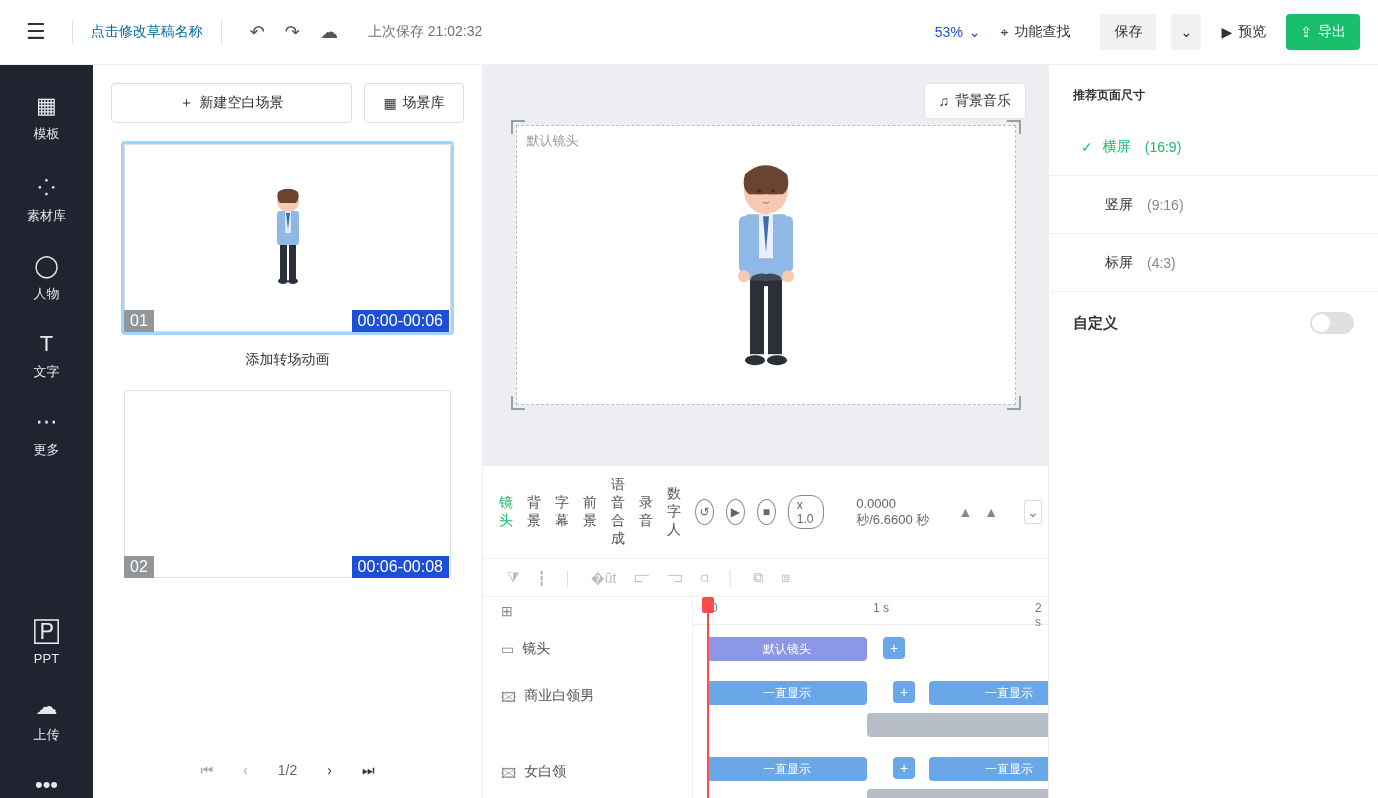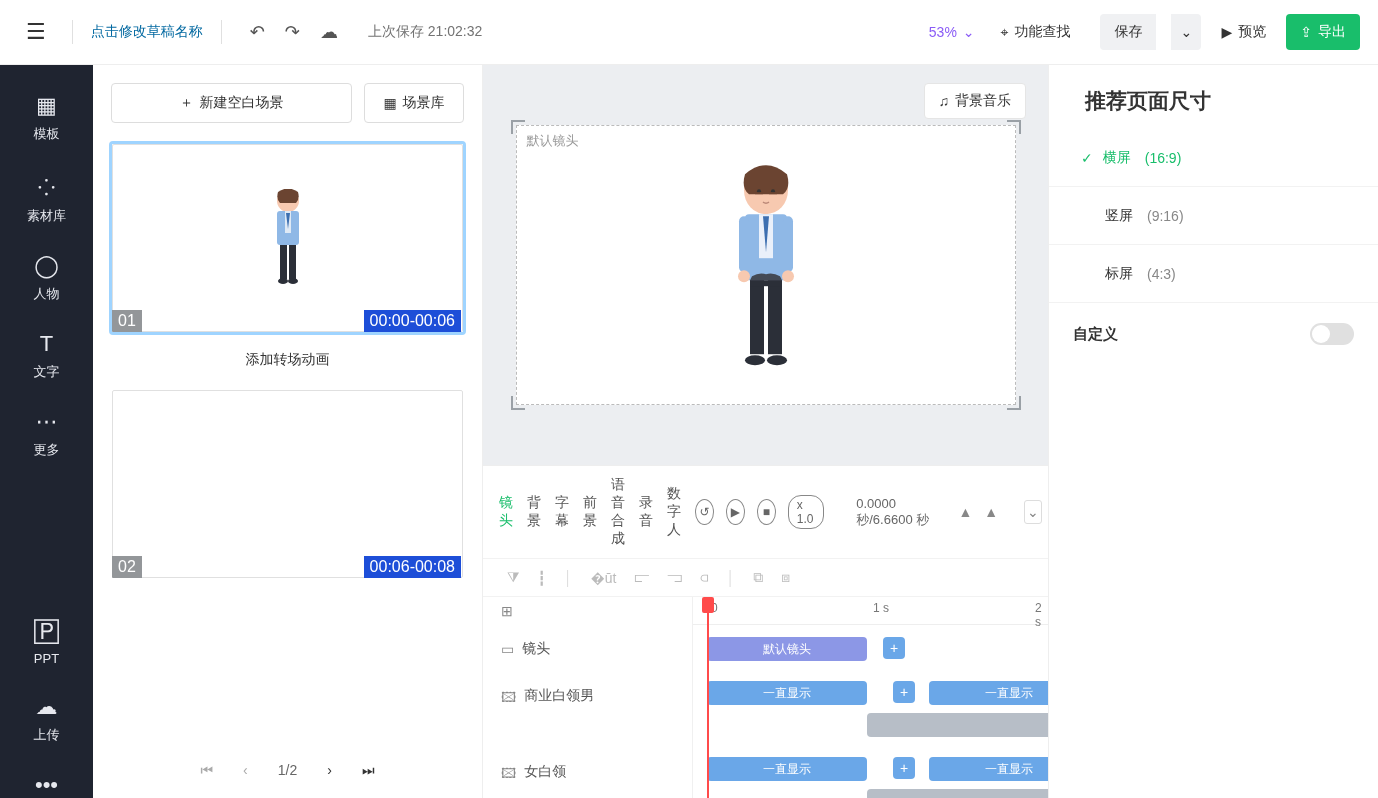--- a/index.html
+++ b/index.html
@@ -5,41 +5,41 @@
 *{box-sizing:border-box;margin:0;padding:0;font-family:-apple-system,"PingFang SC","Microsoft YaHei",sans-serif}
 body{width:1378px;height:798px;overflow:hidden;background:#f7f8fa;display:flex;flex-direction:column;font-size:14px;color:#333}
 
 .topbar{height:65px;display:flex;align-items:center;padding:0 18px;background:#fff;border-bottom:1px solid #eee}
 .hamburger{font-size:22px;color:#333;cursor:pointer;padding:4px 8px}
 .divider{width:1px;height:24px;background:#e0e0e0;margin:0 18px}
 .draft-name{color:#0369a1}
 .tb-icon{font-size:18px;color:#555;padding:6px 10px;cursor:pointer}
 .save-status{color:#737373;margin-left:20px}
 .spacer{flex:1}
-.zoom{display:flex;align-items:center;gap:6px;color:#8b5cf6;cursor:pointer;margin-right:26px}
+.zoom{display:flex;align-items:center;gap:6px;color:#1d4ed8;cursor:pointer;margin-right:20px}
 .feature-find{display:flex;align-items:center;gap:6px;color:#333;cursor:pointer;margin-right:30px}
 .btn{height:36px;padding:0 14px;border-radius:4px;display:inline-flex;align-items:center;gap:6px;cursor:pointer;font-size:14px}
 .btn-gray{background:#f0f1f3;color:#333}
 .btn-split{display:flex;gap:15px;margin-right:6px}
 .btn-split .btn{border-radius:4px 0 0 4px}
 .btn-split .caret{background:#f0f1f3;width:30px;border-radius:0 4px 4px 0;display:flex;align-items:center;justify-content:center;cursor:pointer}
 .btn-preview{background:transparent;color:#333;margin-right:6px}
 .btn-green{background:#19be6b;color:#fff}
 
 .mainrow{flex:1;display:flex;min-height:0}
 
 .leftbar{width:93px;background:#1f2430;color:#e6e8ee;display:flex;flex-direction:column;align-items:center;padding-top:28px;gap:28px}
 .lb-item{display:flex;flex-direction:column;align-items:center;gap:6px;cursor:pointer;color:#e6e8ee;font-size:13px}
 .lb-icon{font-size:22px}
 .lb-spacer{flex:1}
 
 .scenecol{width:390px;background:#fff;border-right:1px solid #eee;display:flex;flex-direction:column}
 .scene-btns{display:flex;gap:12px;padding:18px}
 .sbtn{flex:1;height:40px;border:1px solid #ddd;border-radius:4px;display:flex;align-items:center;justify-content:center;gap:6px;cursor:pointer;color:#333}
-.scenes{flex:1;overflow:auto;padding:0 16px}
+.scenes{flex:1;overflow:auto;padding:0 28px}
 .scene-card{border:3px solid transparent;border-radius:4px;background:#fff;position:relative;margin-bottom:16px;overflow:hidden}
 .scene-card.active{border-color:#9fd4ff}
 .scene-frame{width:100%;height:188px;border:1px solid #e0e0e0;border-radius:2px;background:#fff;position:relative}
 .scene-char{position:absolute;left:50%;top:50%;transform:translate(-50%,-50%)}
 .scene-badge{position:absolute;bottom:0;font-size:16px;color:#fff;padding:2px 6px}
 .badge-num{left:0;background:#939699}
 .badge-time{right:2px;background:#1d4ed8}
 .transition{text-align:center;color:#333;margin:12px 0 18px}
 .pager{height:56px;display:flex;align-items:center;justify-content:center;gap:30px;color:#666}
 .pager .pg-btn{cursor:pointer;font-size:14px;color:#aaa}
@@ -79,21 +79,21 @@
 .playhead .grip{position:absolute;top:0;left:-5px;width:12px;height:16px;background:#ff4b4b;border-radius:2px}
 .track{height:48px;position:relative}
 .track.tall{height:76px}
 .clip{position:absolute;height:24px;border-radius:4px;color:#fff;font-size:12px;display:flex;align-items:center;justify-content:center;top:12px}
 .clip-blue{background:#8c97e6}
 .clip-light{background:#6aa7e8}
 .clip-gray{background:#b7bec7;color:#fff}
 .add-btn{position:absolute;width:22px;height:22px;border-radius:4px;background:#6aa7e8;color:#fff;display:flex;align-items:center;justify-content:center;top:12px;cursor:pointer}
 
 .rightpanel{width:330px;background:#fff;border-left:1px solid #eee;padding:22px 0 0}
-.rp-title{font-size:21px;font-weight:600;padding:0 36px 14px}
+.rp-title{font-size:12px;font-weight:600;padding:0 24px 14px}
 .rp-opt{height:58px;display:flex;align-items:center;padding:0 32px;gap:10px;border-bottom:1px solid #f2f2f2;cursor:pointer;color:#333}
 .rp-opt.active{color:#19be6b}
 .rp-ratio{color:#888;margin-left:4px}
 .rp-opt.active .rp-ratio{color:#19be6b}
 .rp-custom{display:flex;align-items:center;justify-content:space-between;padding:20px 24px;font-size:15px;font-weight:600}
 .switch{width:44px;height:22px;border-radius:11px;background:#e0e0e0;position:relative;cursor:pointer}
 .switch .knob{position:absolute;width:18px;height:18px;background:#fff;border-radius:50%;top:2px;left:2px}
 svg{display:block}
 </style>
 </head>

